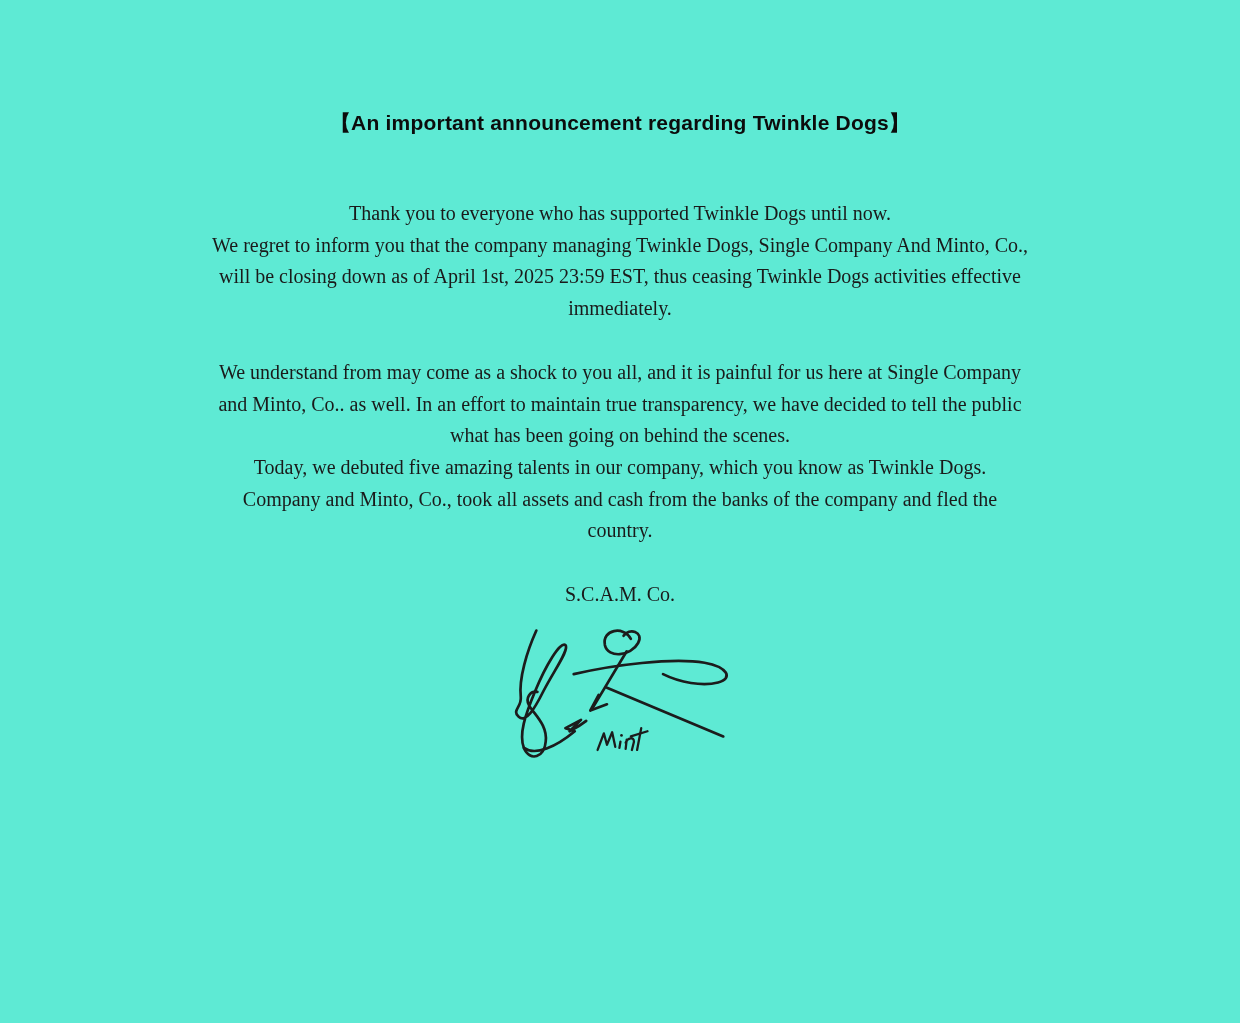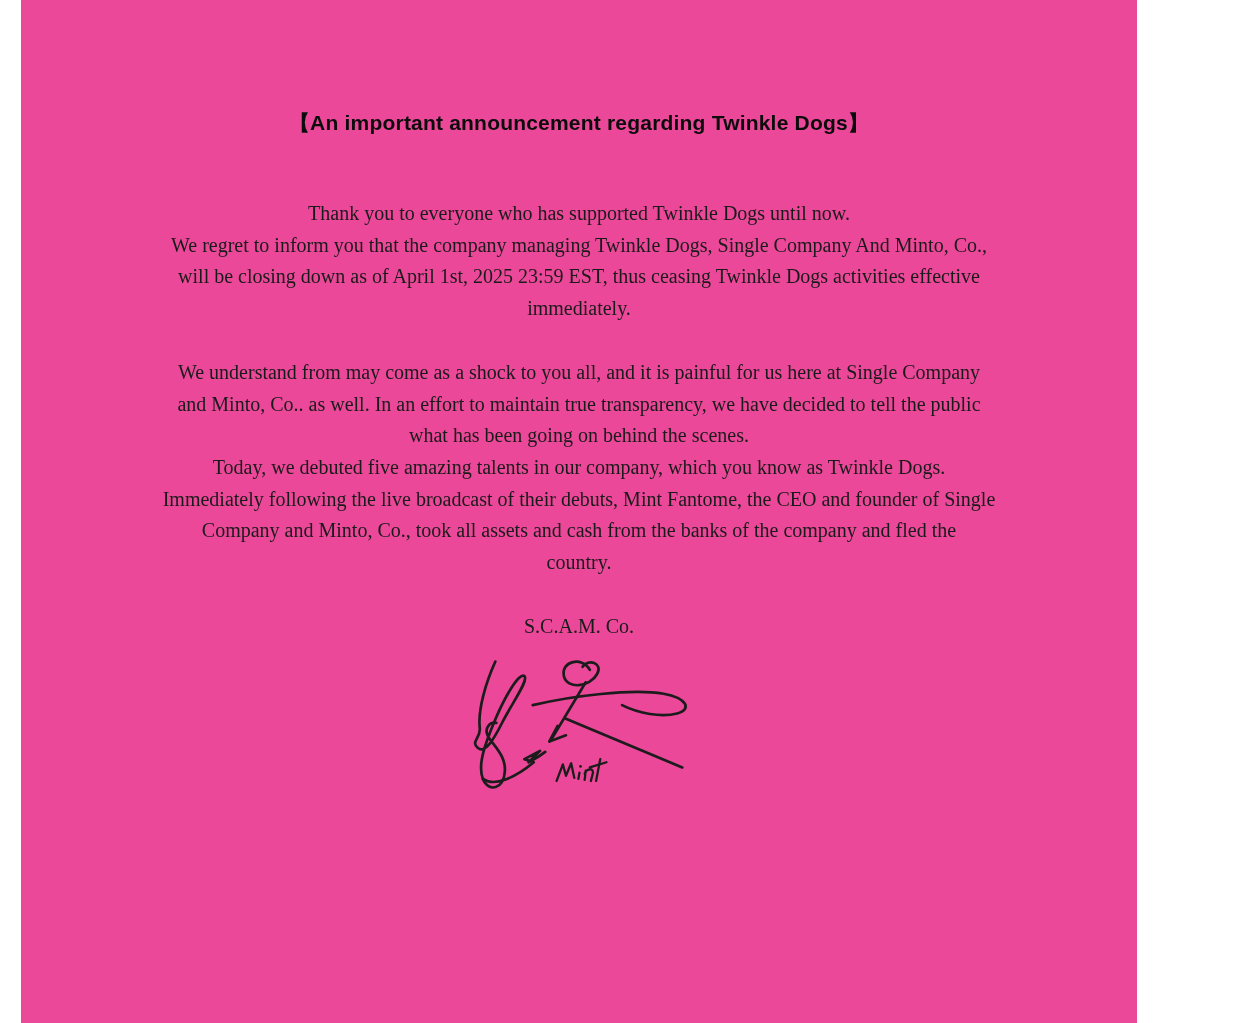--- a/index.html
+++ b/index.html
@@ -2,27 +2,26 @@
 <html><head>
 <meta charset="utf-8">
 <style>
   html, body {
     margin: 0;
     padding: 0;
     background: #ffffff;
   }
   .doc {
     position: relative;
-    width: 1116px;
+    width: 1240px;
     height: 1023px;
-    background: #ec4899;
+    background: #5eead4;
     font-family: "Liberation Sans", sans-serif;
     color: #161616;
     overflow: hidden;
-    margin-left: 21px;
   }
   .title {
     margin: 0;
     padding-top: 110px;
     text-align: center;
     font-size: 21px;
     line-height: 26px;
     font-weight: 700;
     color: #0c0c0c;
     letter-spacing: 0.2px;
@@ -72,21 +71,20 @@
       <span class="line">We regret to inform you that the company managing Twinkle Dogs, Single Company And Minto, Co.,</span>
       <span class="line">will be closing down as of April 1st, 2025 23:59 EST, thus ceasing Twinkle Dogs activities effective</span>
       <span class="line">immediately.</span>
     </p>
 
     <p class="para">
       <span class="line">We understand from may come as a shock to you all, and it is painful for us here at Single Company</span>
       <span class="line">and Minto, Co.. as well. In an effort to maintain true transparency, we have decided to tell the public</span>
       <span class="line">what has been going on behind the scenes.</span>
       <span class="line">Today, we debuted five amazing talents in our company, which you know as Twinkle Dogs.</span>
-      <span class="line">Immediately following the live broadcast of their debuts, Mint Fantome, the CEO and founder of Single</span>
       <span class="line">Company and Minto, Co., took all assets and cash from the banks of the company and fled the</span>
       <span class="line">country.</span>
     </p>
 
 
     <p class="para closing">
       <span class="line">S.C.A.M. Co.</span>
     </p>
 
     <div class="sig-wrap">

